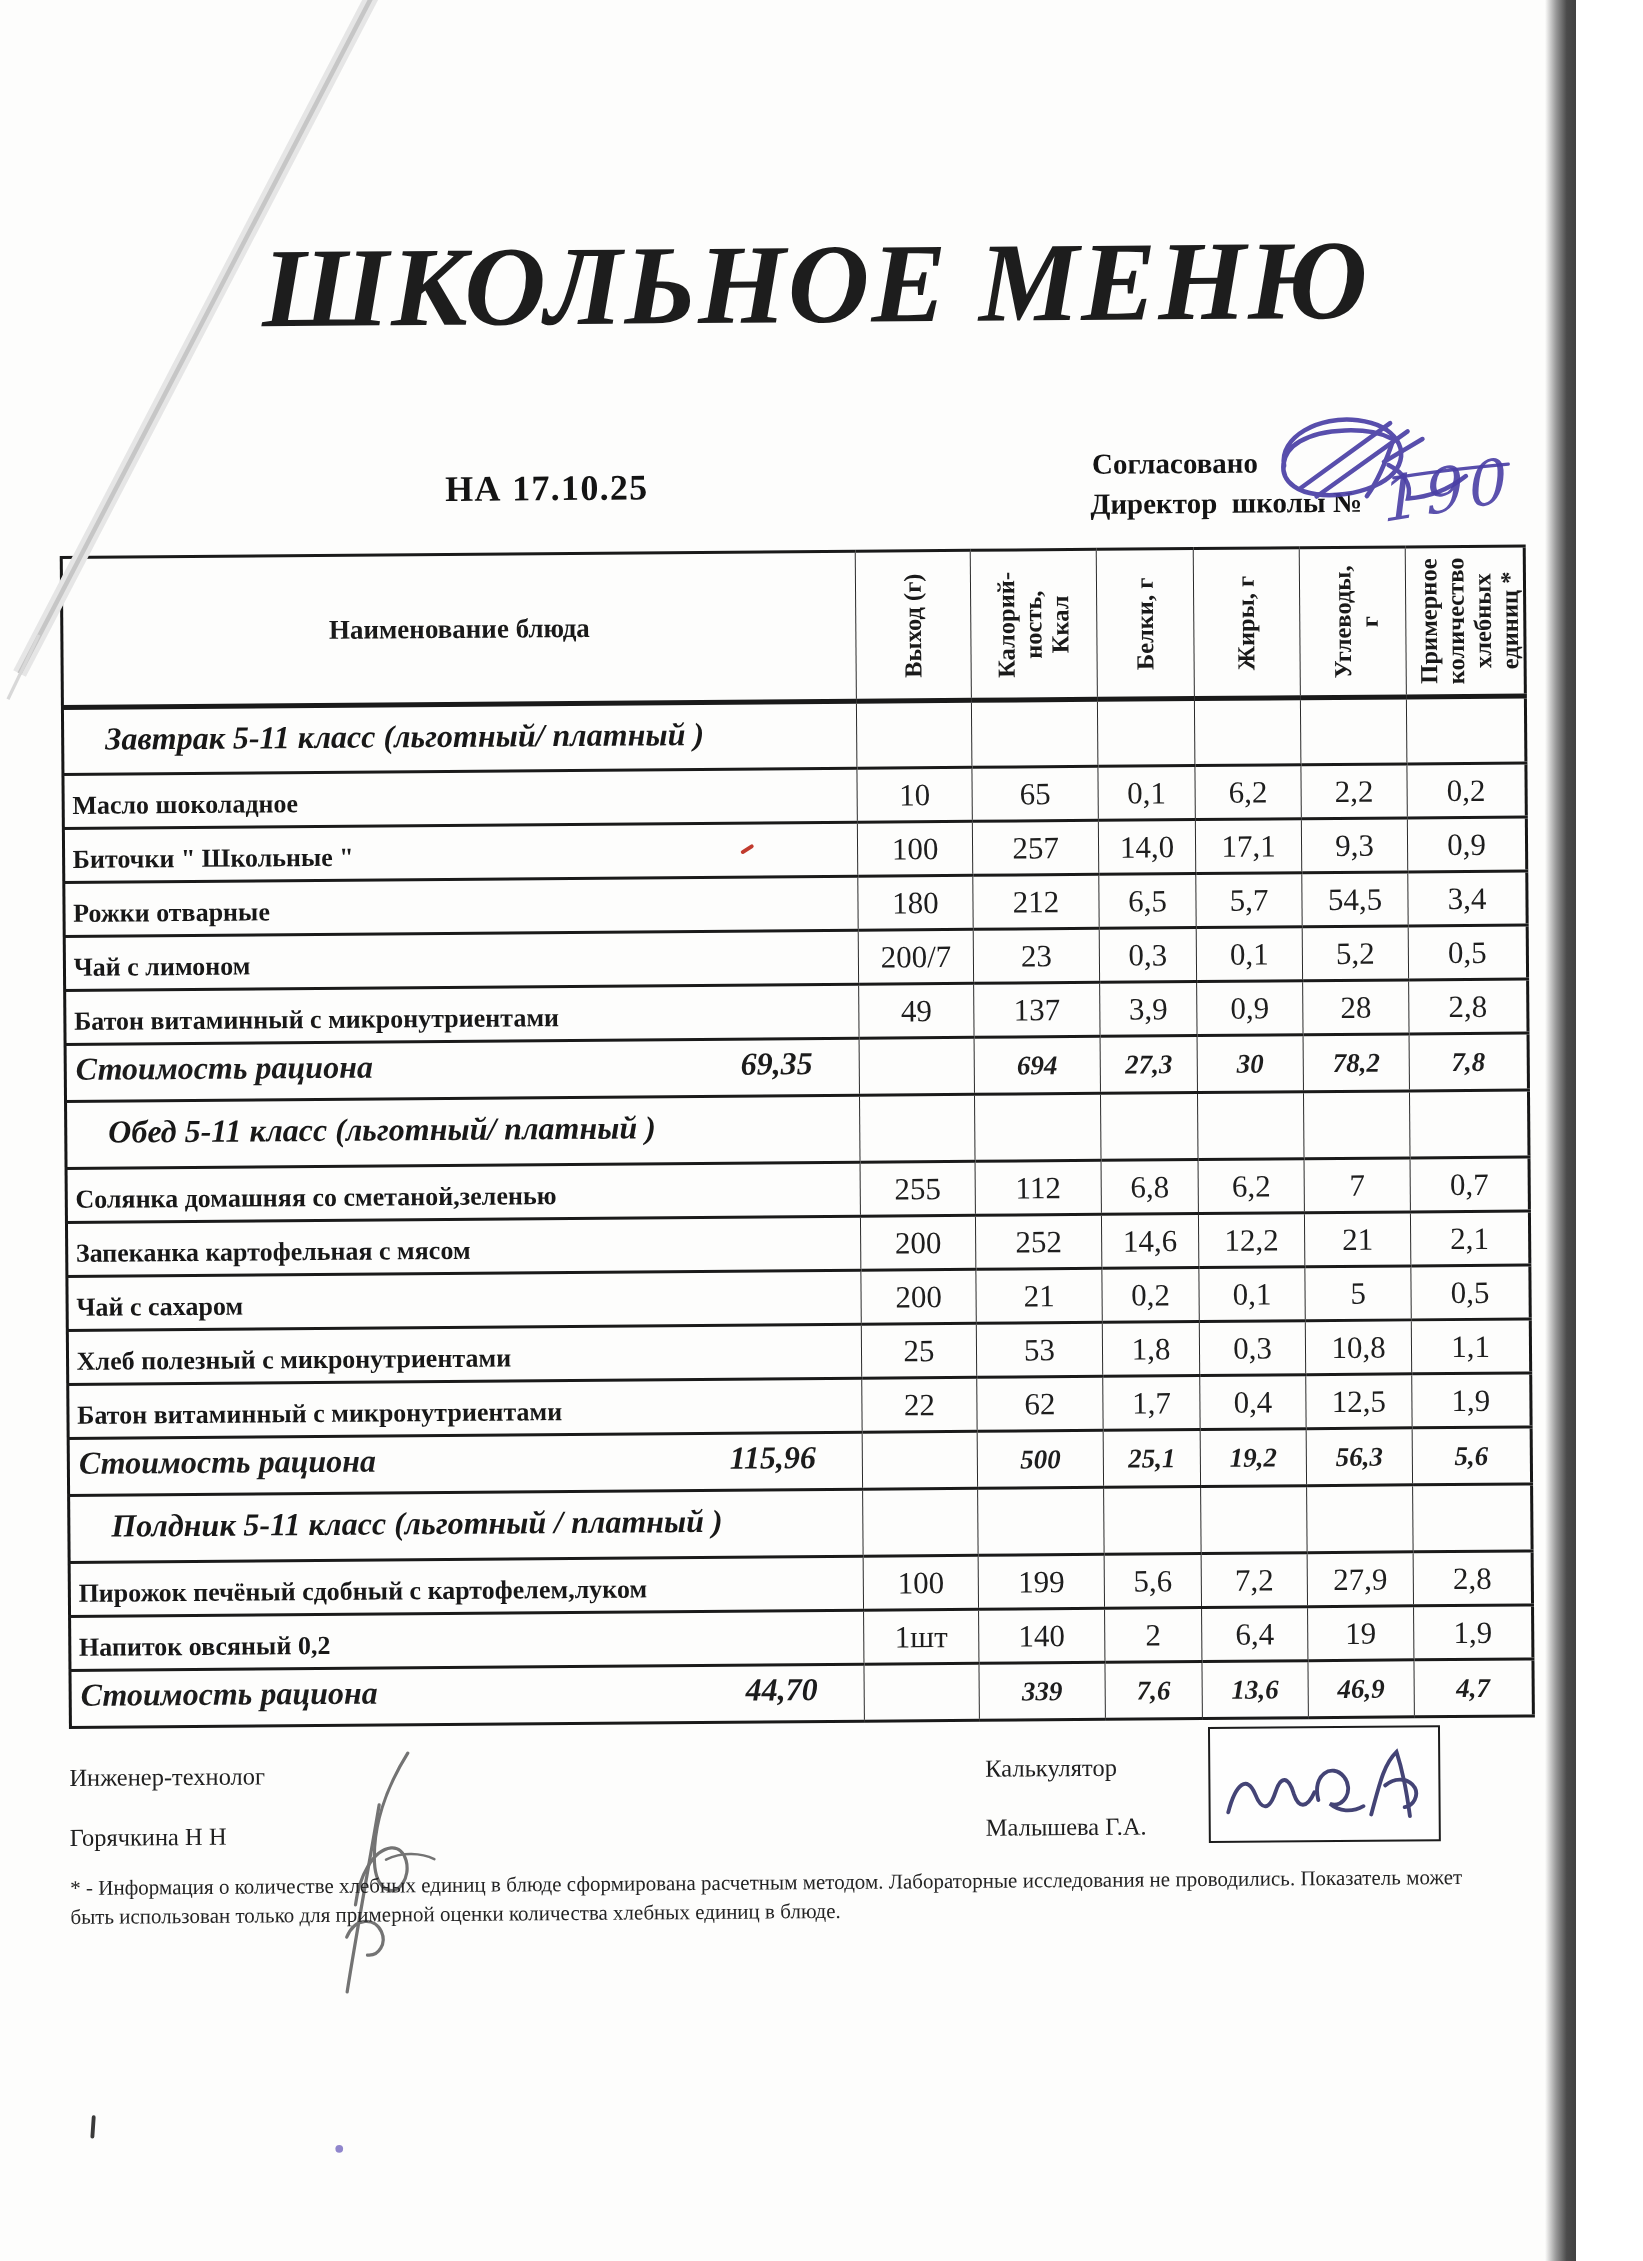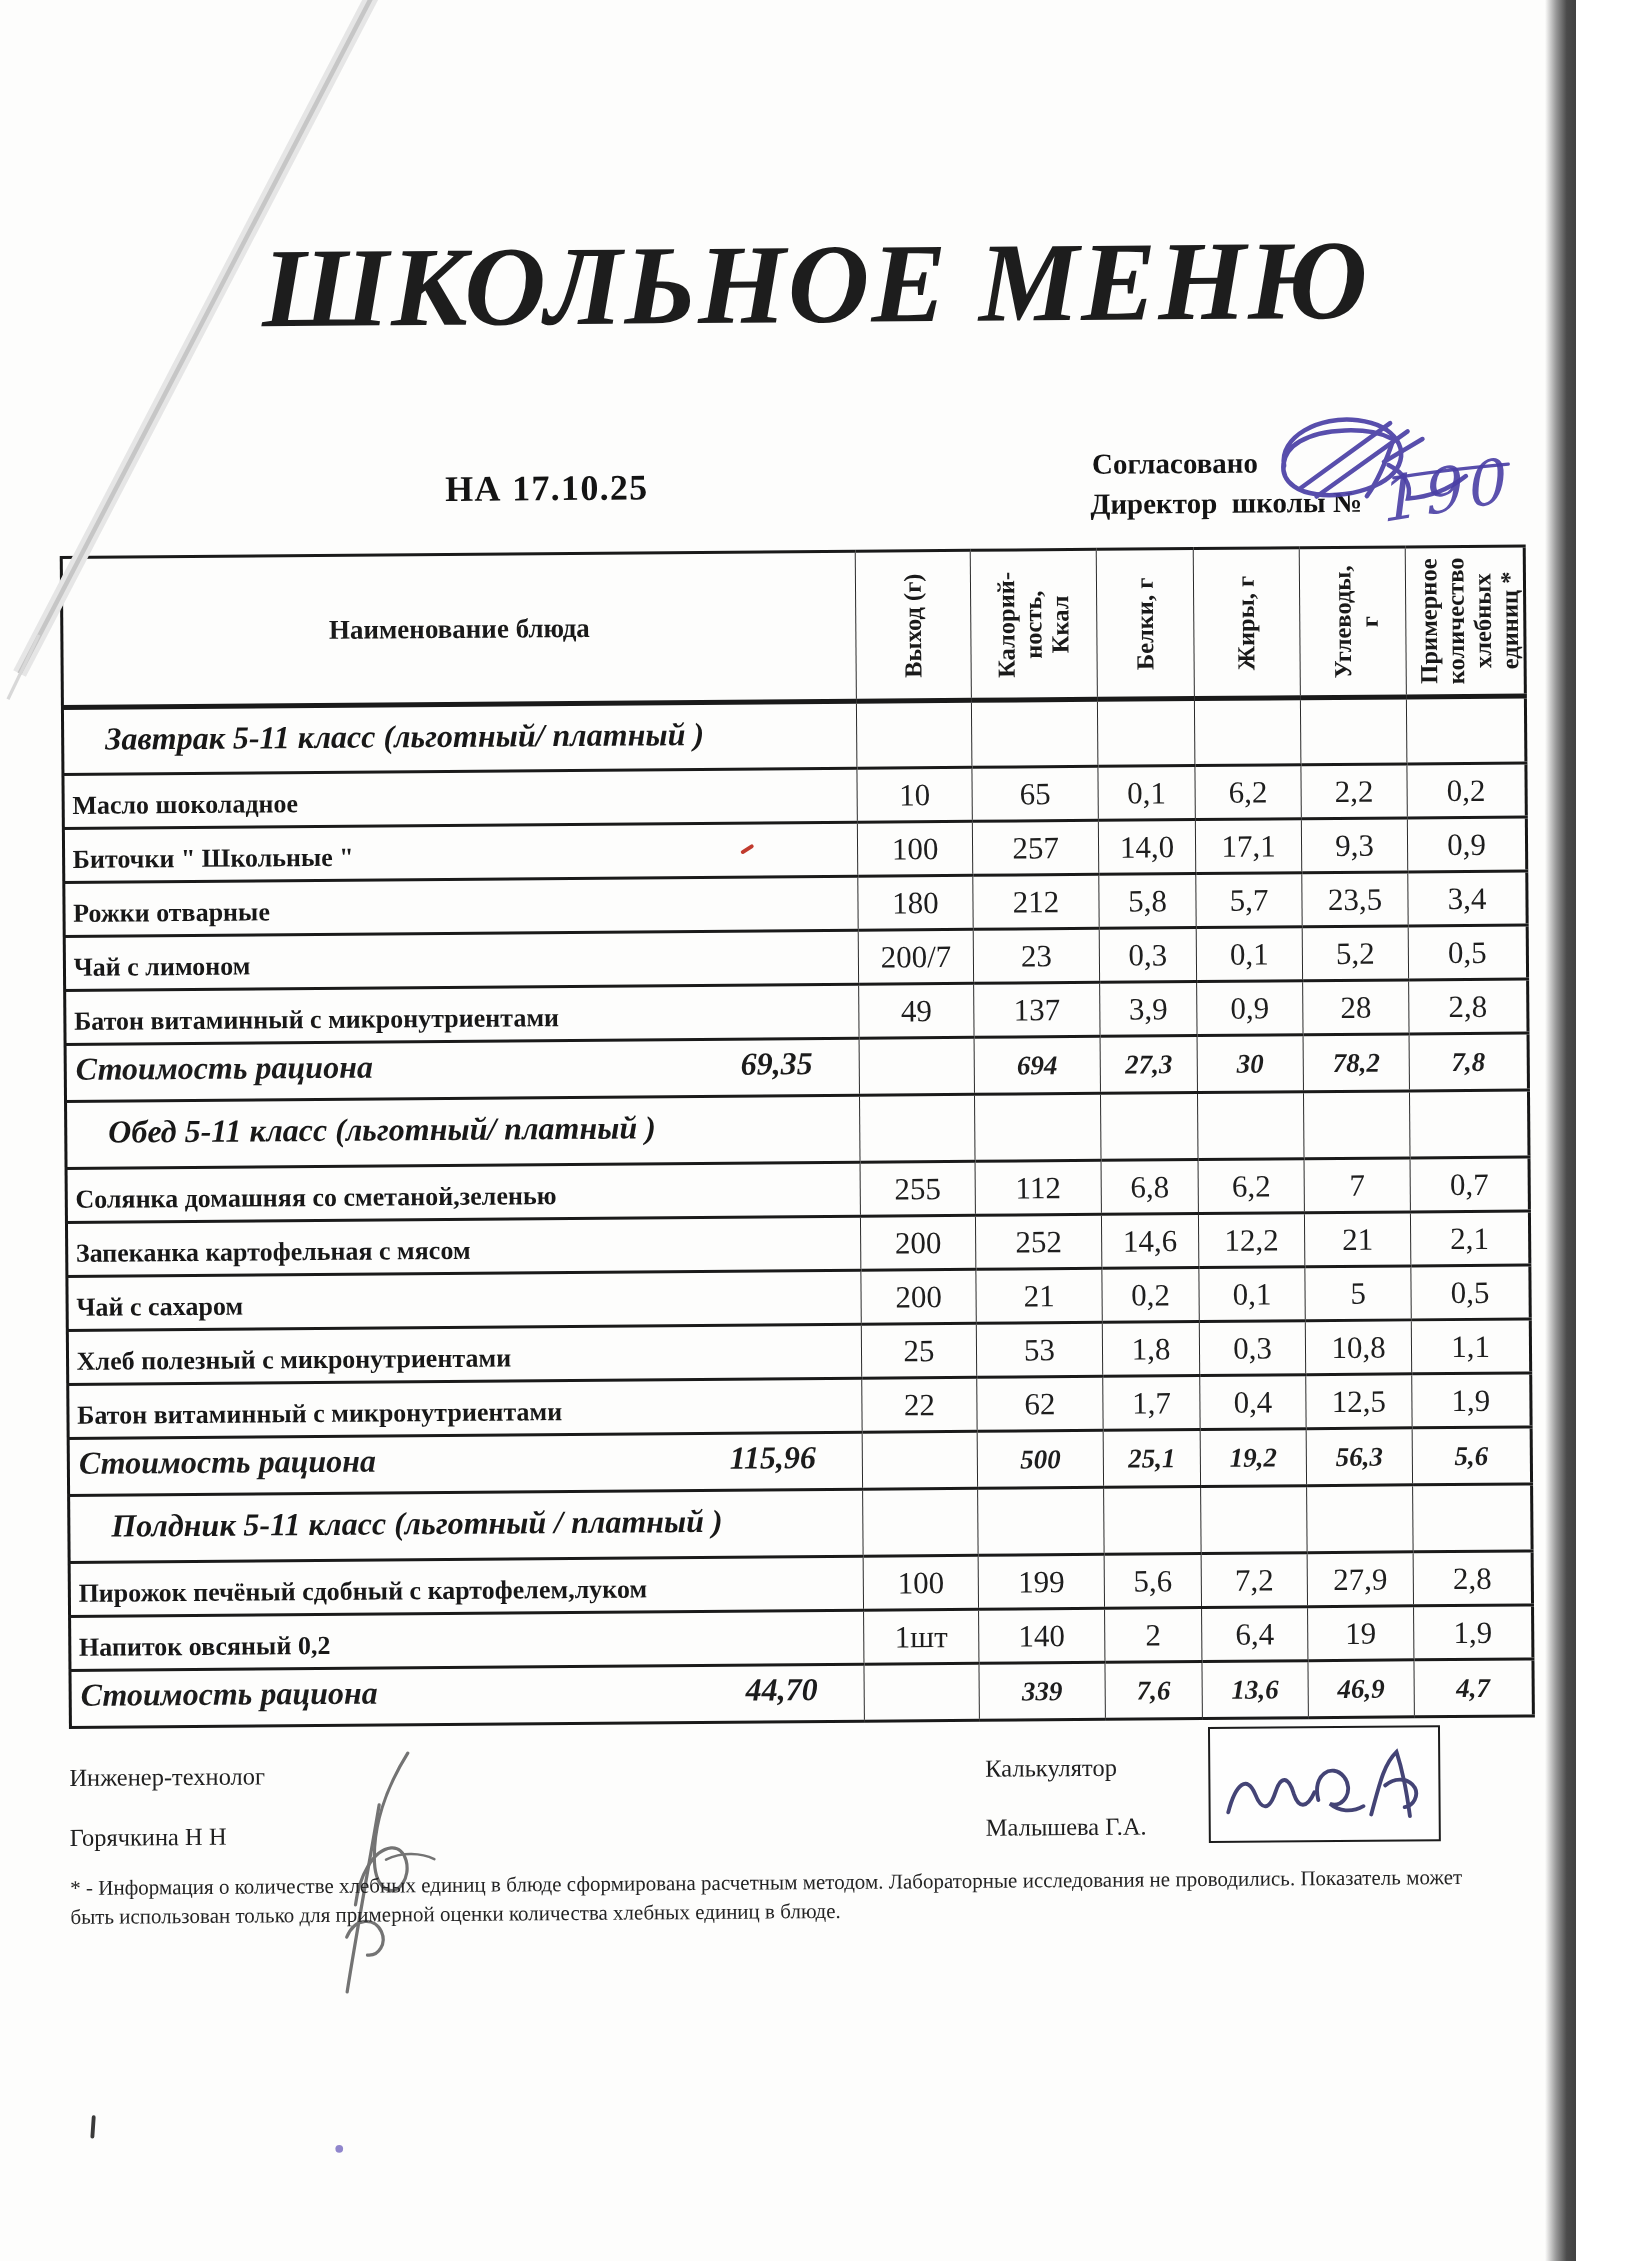--- a/index.html
+++ b/index.html
@@ -178,23 +178,23 @@
         <td class="cell-num">14,0</td>
         <td class="cell-num">17,1</td>
         <td class="cell-num">9,3</td>
         <td class="cell-num">0,9</td>
       </tr>
 
       <tr class="r-data">
         <td class="cell-name">Рожки отварные</td>
         <td class="cell-num">180</td>
         <td class="cell-num">212</td>
-        <td class="cell-num">5,8</td>
+        <td class="cell-num">6,5</td>
         <td class="cell-num">5,7</td>
-        <td class="cell-num">23,5</td>
+        <td class="cell-num">54,5</td>
         <td class="cell-num">3,4</td>
       </tr>
 
       <tr class="r-data">
         <td class="cell-name">Чай с лимоном</td>
         <td class="cell-num">200/7</td>
         <td class="cell-num">23</td>
         <td class="cell-num">0,3</td>
         <td class="cell-num">0,1</td>
         <td class="cell-num">5,2</td>

